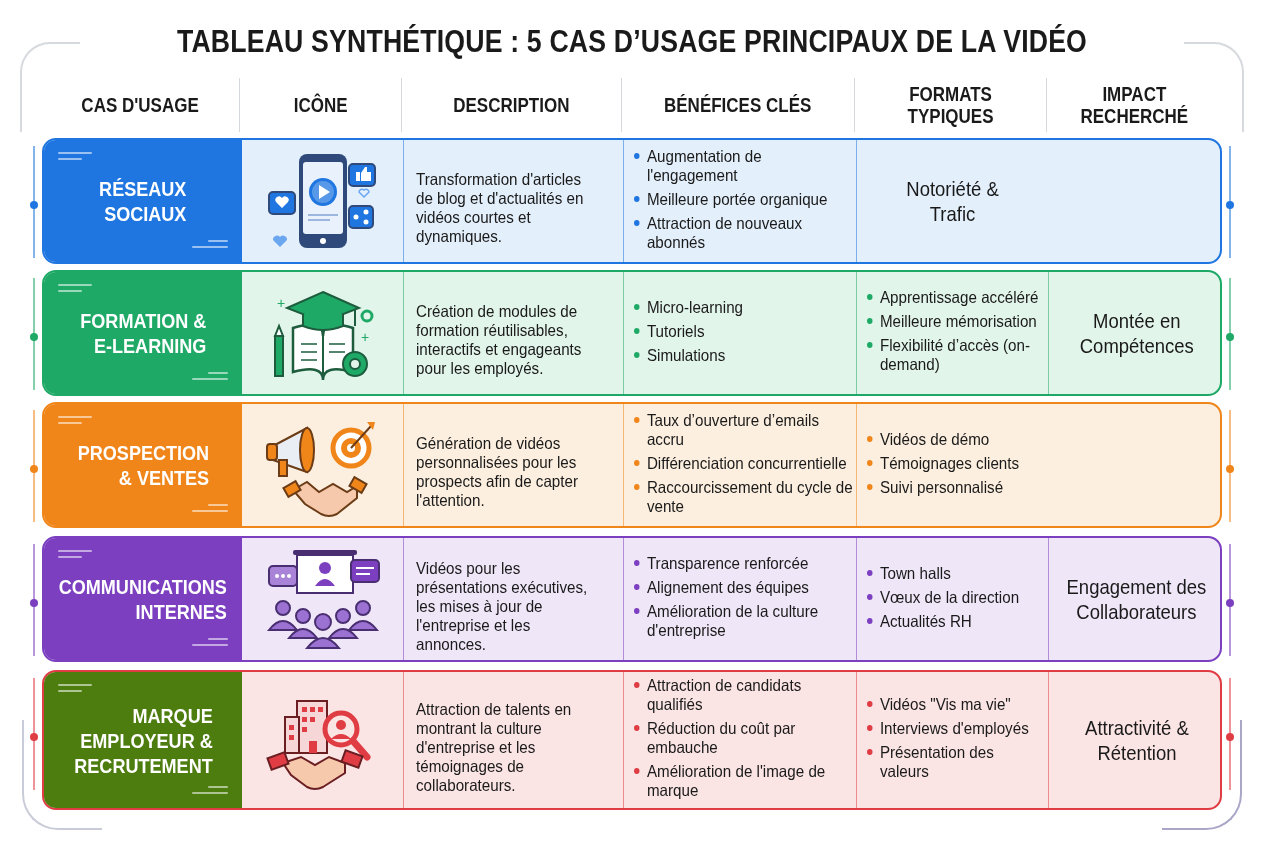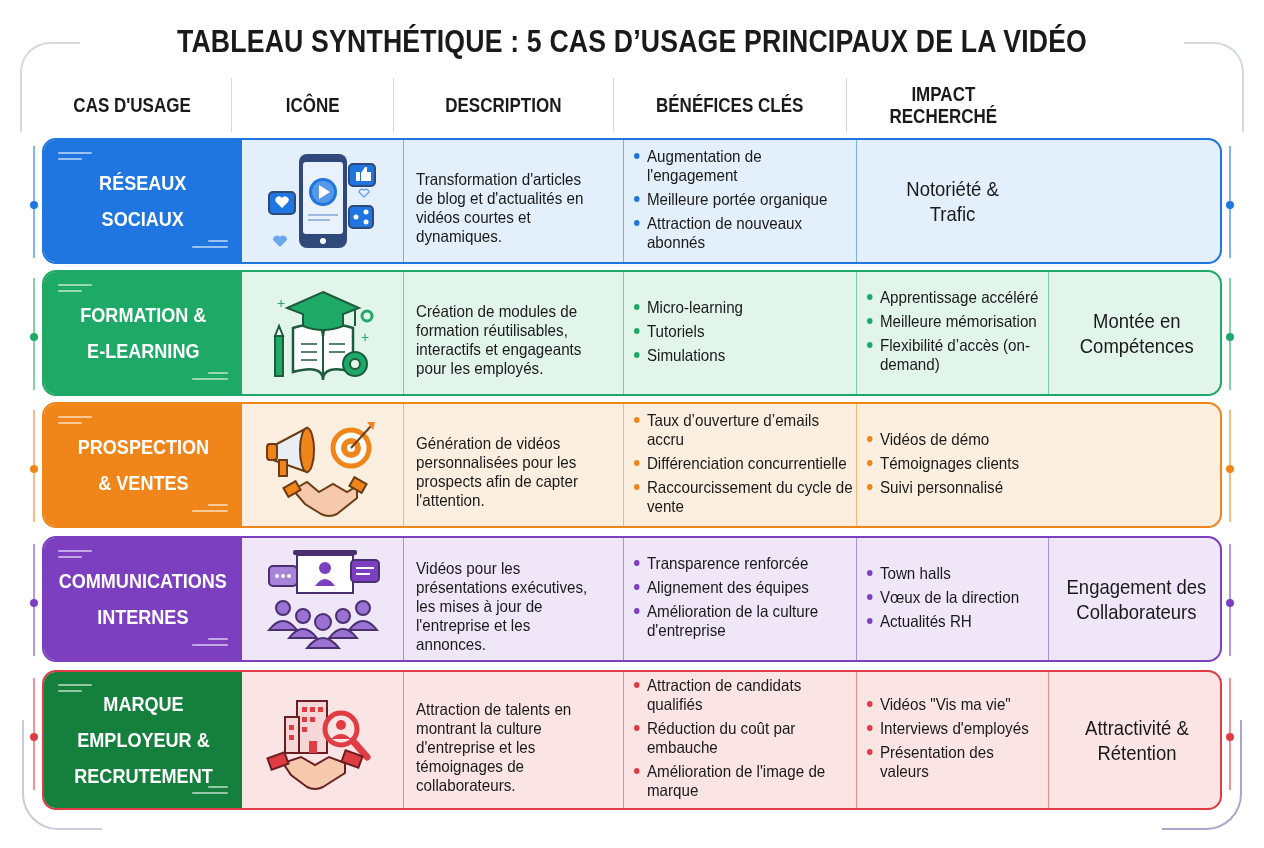--- a/index.html
+++ b/index.html
@@ -3,26 +3,26 @@
 <meta charset="utf-8">
 <style>
   * { box-sizing: border-box; margin: 0; padding: 0; }
   body { width: 1264px; height: 848px; background: #ffffff; font-family: "Liberation Sans", sans-serif; position: relative; overflow: hidden; color: #1a1a1a; }
   .frame-left, .frame-right { position: absolute; border: 2px solid #d6d9de; }
   .frame-left { left: 20px; top: 42px; width: 60px; height: 90px; border-right: none; border-bottom: none; border-top-left-radius: 30px; }
   .frame-right { right: 20px; top: 42px; width: 60px; height: 90px; border-left: none; border-bottom: none; border-top-right-radius: 30px; }
   .frame-bl { position: absolute; left: 22px; top: 720px; width: 80px; height: 110px; border: 2px solid #c9ccd8; border-right: none; border-top: none; border-bottom-left-radius: 36px; }
   .frame-br { position: absolute; right: 22px; top: 720px; width: 80px; height: 110px; border: 2px solid #a9a6c8; border-left: none; border-top: none; border-bottom-right-radius: 36px; }
   h1 { position: absolute; top: 24px; left: 0; width: 100%; text-align: center; font-size: 31px; font-weight: 700; letter-spacing: 0.2px; font-family: "Liberation Sans", sans-serif; transform: scaleX(0.86); }
-  .header { position: absolute; top: 78px; left: 34px; width: 1180px; height: 54px; display: grid; grid-template-columns: 198px 162px 220px 233px 192px 175px; }
+  .header { position: absolute; top: 78px; left: 42px; width: 1180px; height: 54px; display: grid; grid-template-columns: 198px 162px 220px 233px 192px 175px; }
   .hcell { display: flex; align-items: center; justify-content: center; text-align: center; font-weight: 700; font-size: 20px; line-height: 22px; border-right: 1.5px solid #d5d8dc; transform-origin: center; }
   .hcell:last-child { border-right: none; align-items: center; }
   .hcell span { display: inline-block; transform: scaleX(0.85); }
   .row { position: absolute; left: 42px; width: 1180px; height: 126px; border-radius: 14px; border: 2px solid; display: grid; grid-template-columns: 198px 162px 220px 233px 192px 175px; overflow: hidden; }
-  .label { color: #fff; font-weight: 700; font-size: 21px; line-height: 36px; display: flex; align-items: center; justify-content: center; text-align: center; position: relative; }
+  .label { color: #fff; font-weight: 700; font-size: 21px; line-height: 25px; display: flex; align-items: center; justify-content: center; text-align: right; position: relative; }
   .label span { display: inline-block; transform: scaleX(0.86); white-space: pre-line; }
   .deco { position: absolute; height: 2px; background: rgba(255,255,255,0.55); border-radius: 2px; }
   .cell { position: relative; display: flex; align-items: center; border-right: 1.5px solid; font-size: 16.5px; line-height: 19px; }
   .cell:last-child { border-right: none; }
   .icon-cell { justify-content: center; }
   .desc { padding: 14px 12px 0 12px; }
   .desc p { transform: scaleX(0.92); transform-origin: left; width: 108%; }
   ul { list-style: none; padding-left: 10px; }
   li { position: relative; padding-left: 14px; transform: scaleX(0.92); transform-origin: left; width: 108%; margin: 1px 0 5px; }
   li::before { content: ""; position: absolute; left: 0; top: 6px; width: 6px; height: 6px; border-radius: 50%; background: var(--accent); }
@@ -47,20 +47,24 @@
       <span style="white-space:pre-line">CAS D'USAGE</span>
     </div>
   <div class="hcell">
       <span style="white-space:pre-line">ICÔNE</span>
     </div>
   <div class="hcell">
       <span style="white-space:pre-line">DESCRIPTION</span>
     </div>
   <div class="hcell">
       <span style="white-space:pre-line">BÉNÉFICES CLÉS</span>
+    </div>
+  <div class="hcell">
+      <span style="white-space:pre-line">FORMATS
+TYPIQUES</span>
     </div>
   <div class="hcell">
       <span style="white-space:pre-line">IMPACT
 RECHERCHÉ</span>
     </div>
 </div>
 
 <div id="rows">
     <div class="row" style="top: 138px; height: 126px; border-color: rgb(31, 118, 224); background: rgb(227, 239, 251); --accent: #1f76e0;">
     <div class="label" style="background:#1f76e0">
@@ -266,21 +270,21 @@
           <li>Vœux de la direction</li>
           <li>Actualités RH</li>
       </ul>
     </div>
     <div class="cell impact">
       <span>Engagement des
 Collaborateurs</span>
     </div>
     </div>
     <div class="row" style="top: 670px; height: 140px; border-color: rgb(224, 60, 68); background: rgb(251, 228, 228); --accent: #e03c44;">
-    <div class="label" style="background:#15803d">
+    <div class="label" style="background:#4d7c0f">
       <div class="deco" style="left:14px;top:12px;width:34px"></div>
       <div class="deco" style="left:14px;top:18px;width:24px"></div>
       <div class="deco" style="right:14px;bottom:14px;width:36px"></div>
       <div class="deco" style="right:14px;bottom:20px;width:20px"></div>
       <span>MARQUE
 EMPLOYEUR &amp;
 RECRUTEMENT</span>
     </div>
     <div class="cell icon-cell" style="border-right-color:#e03c4488">
       <span>

